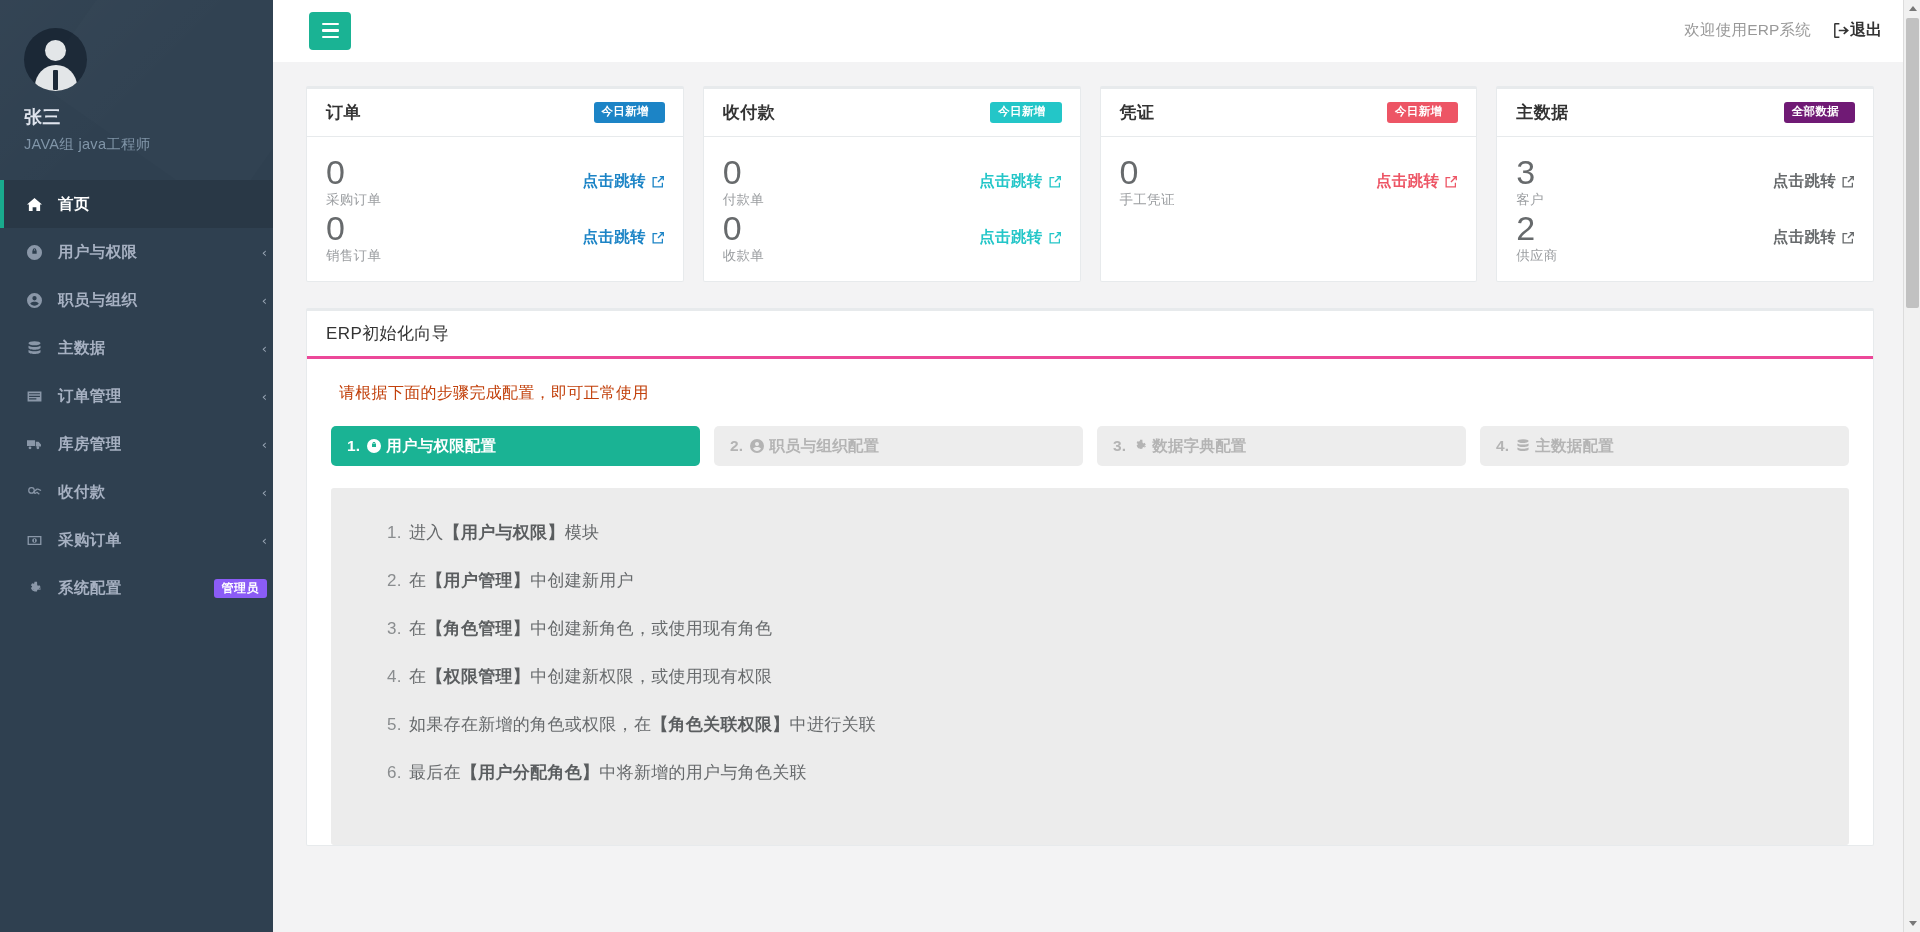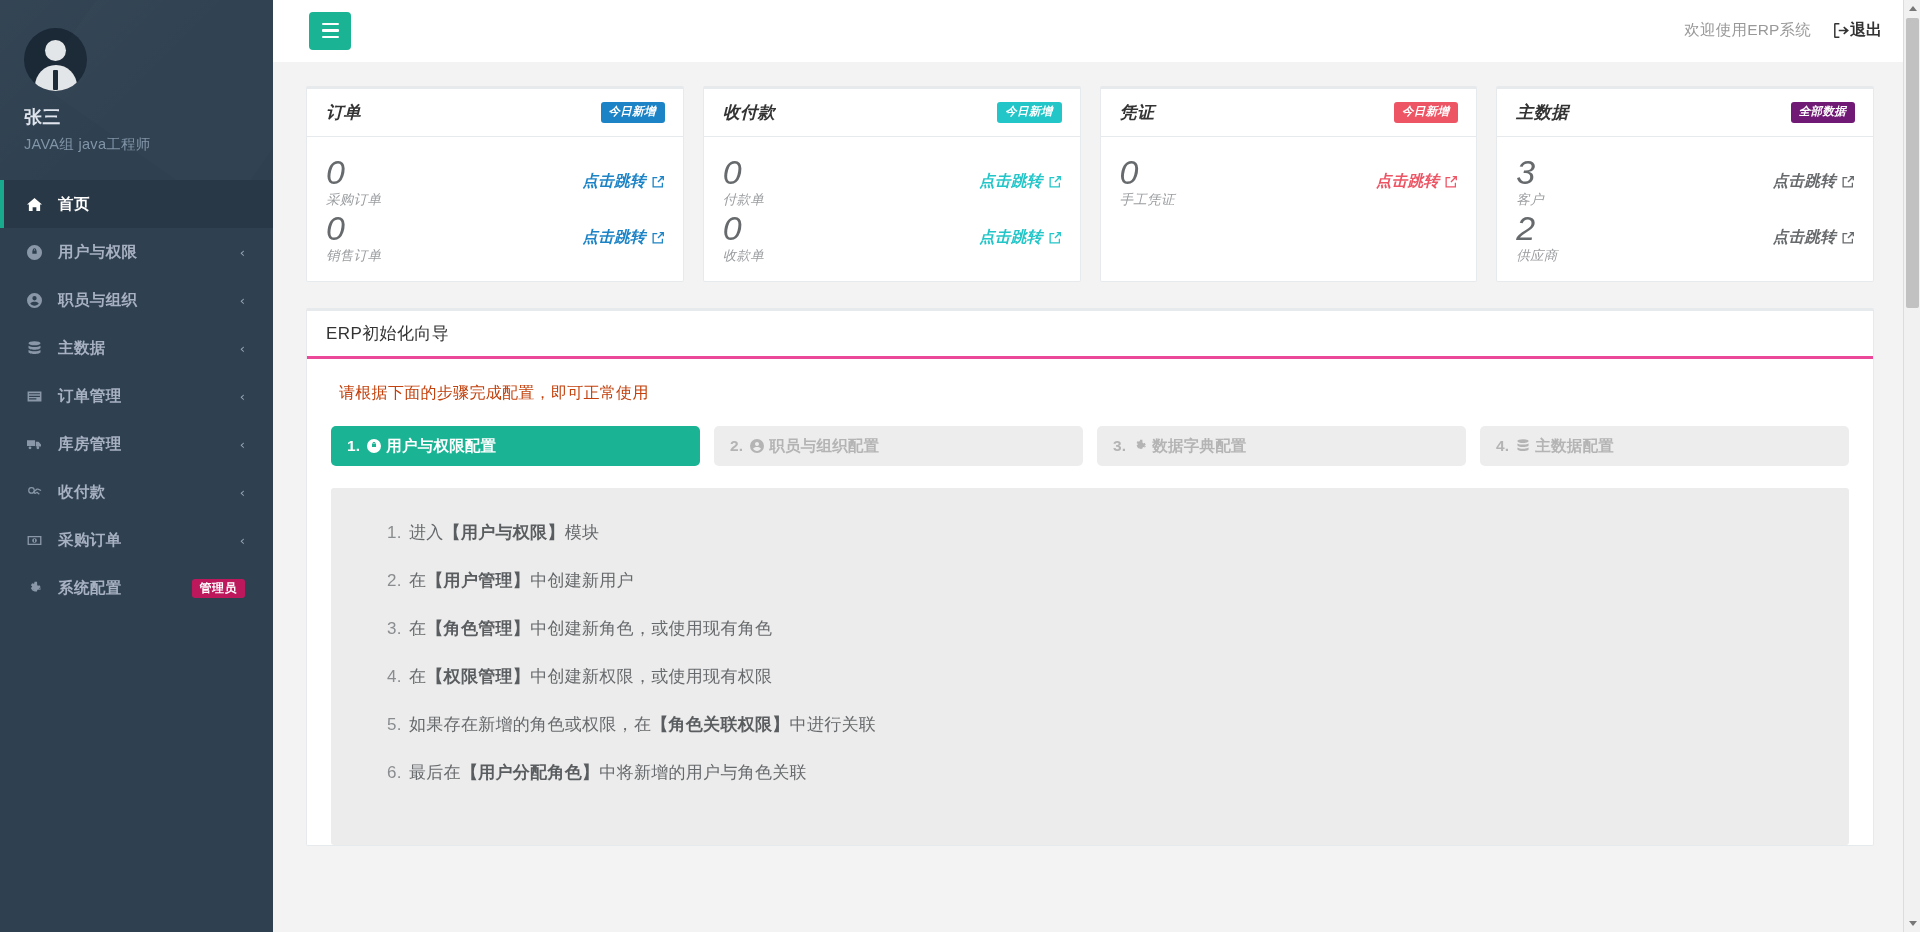--- a/index.html
+++ b/index.html
@@ -91,21 +91,21 @@
     margin: 6px 0 0 24px;
     letter-spacing: 0.3px;
   }
 
   .nav { list-style: none; }
   .nav-item {
     position: relative;
     display: flex;
     align-items: center;
     height: 48px;
-    padding: 0 28px 0 27px;
+    padding: 0 6px 0 27px;
     color: #a7b1c2;
     font-size: 15.5px;
     cursor: pointer;
     user-select: none;
   }
   .nav-item .ico {
     width: 22px;
     flex: 0 0 22px;
     margin-right: 9px;
     display: inline-flex;
@@ -127,21 +127,21 @@
   }
   .nav-item.active .ico { color: #ffffff; }
   .nav-item.active::before {
     content: "";
     position: absolute;
     left: 0; top: 0; bottom: 0;
     width: 4px;
     background: #19aa8d;
   }
   .badge-admin {
-    background: #be185d;
+    background: #8b5cf6;
     color: #ffffff;
     font-size: 12px;
     font-weight: bold;
     border-radius: 3px;
     padding: 3px 8px 4px 8px;
     letter-spacing: 0.5px;
     line-height: 1;
   }
 
   
@@ -207,21 +207,20 @@
     overflow: hidden;
     padding: 0 0 0 0;
     position: relative;
   }
 
   
   .cards-row {
     display: flex;
     gap: 19px;
     padding: 24px 46px 0 33px;
-    font-style: italic;
   }
   .card {
     flex: 1 1 0;
     background: #ffffff;
     border: 1px solid #e7eaec;
     border-top: 3px solid #e7eaec;
     border-radius: 2px;
   }
   .card-head {
     height: 48px;
@@ -235,21 +234,21 @@
     font-weight: bold;
     color: #333333;
     letter-spacing: 0.5px;
   }
   .card-badge {
     margin-left: auto;
     font-size: 11.5px;
     font-weight: bold;
     color: #ffffff;
     border-radius: 3px;
-    padding: 4px 9px 5px 8px;
+    padding: 4px 16px 5px 8px;
     line-height: 1;
     letter-spacing: 0.3px;
   }
   .card-body {
     padding: 16px 18px 16px 19px;
     min-height: 122px;
   }
   .stat-row {
     display: flex;
     align-items: flex-end;

